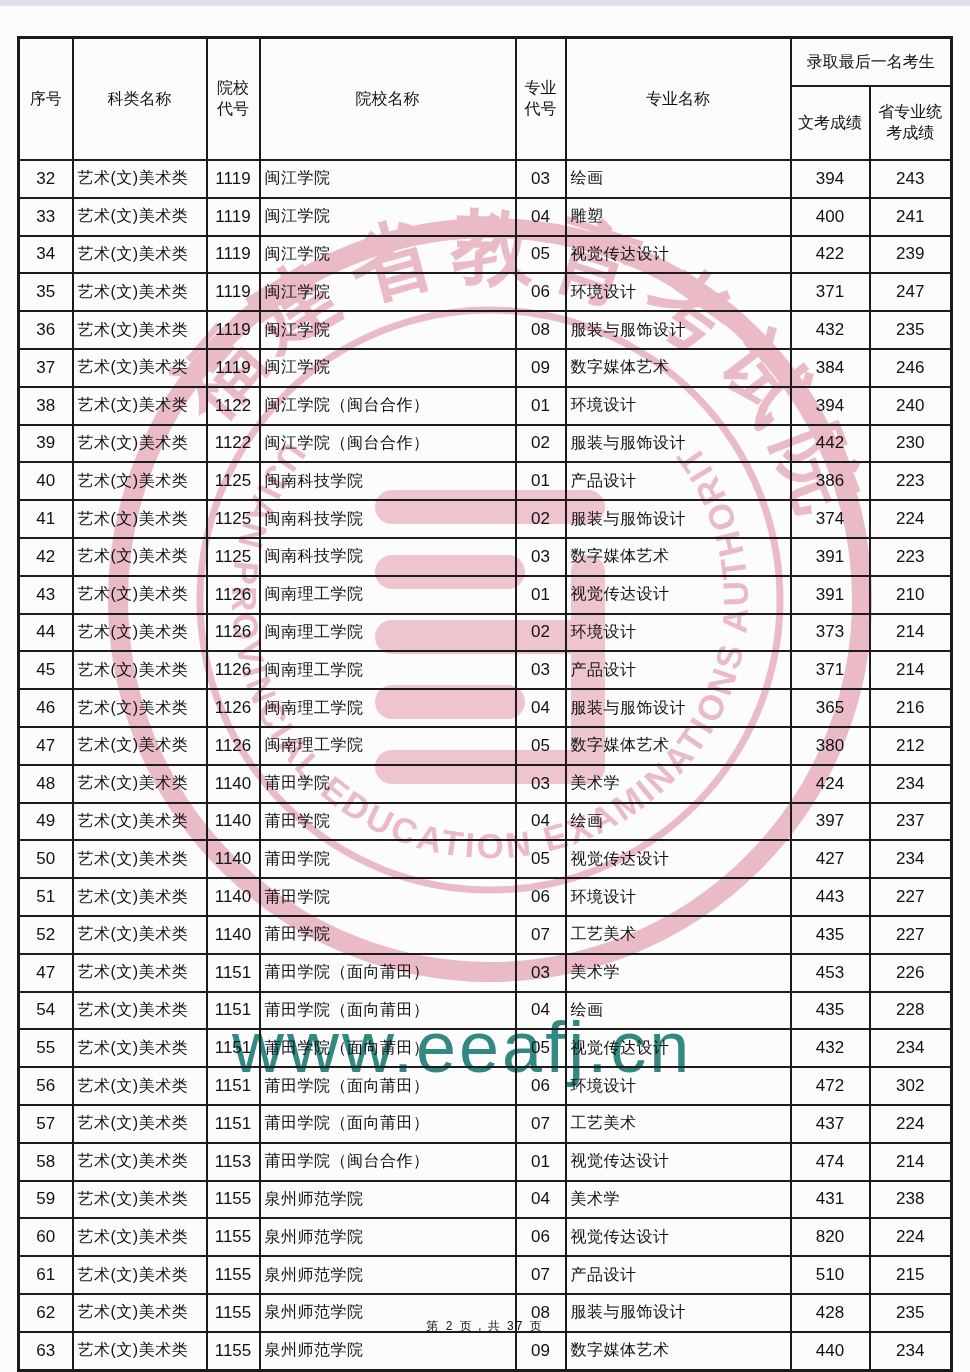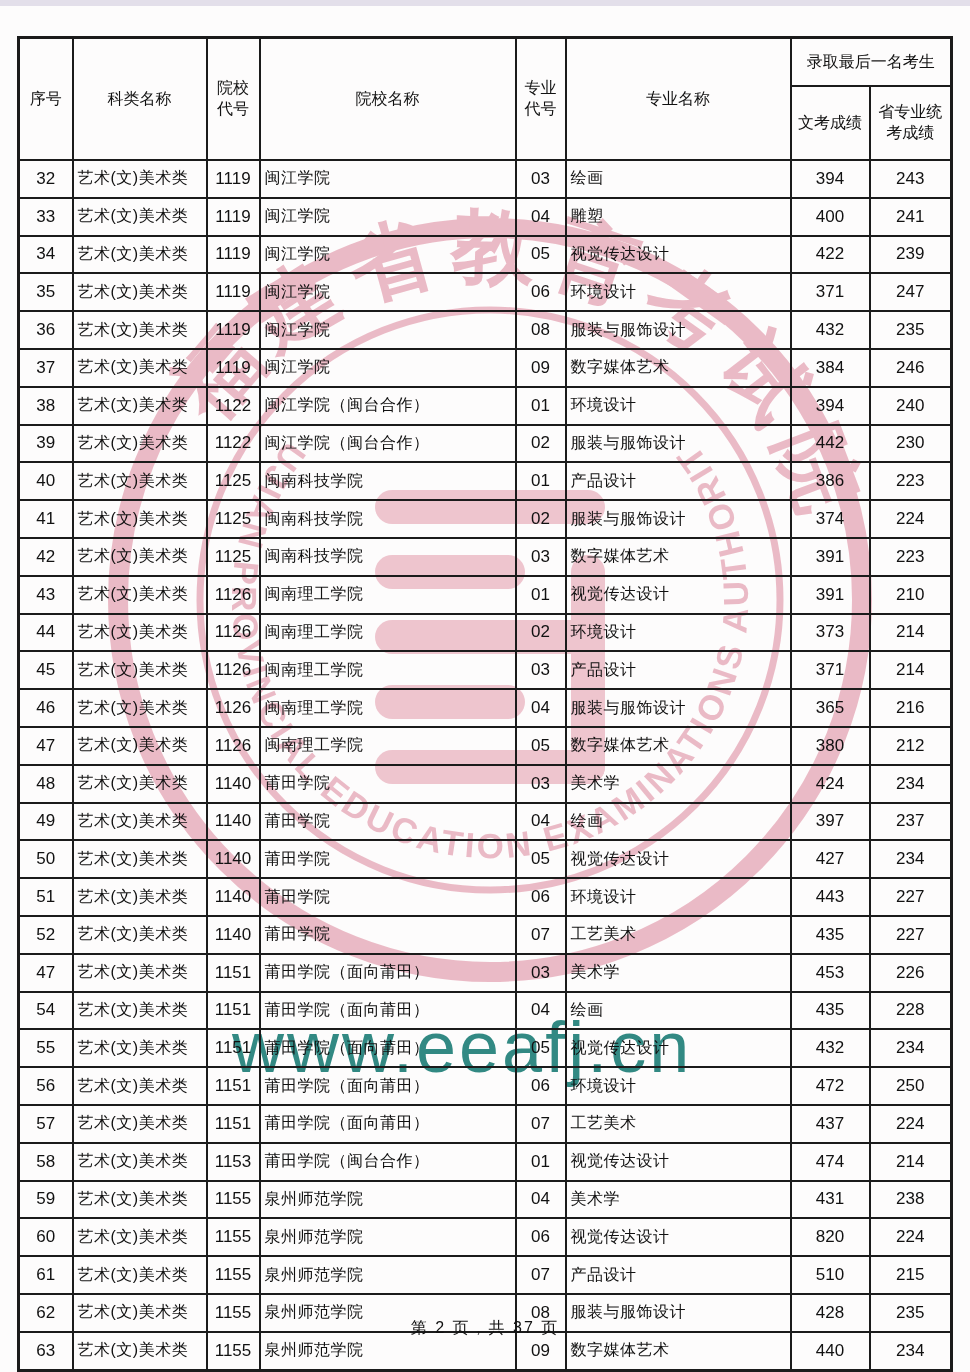--- a/index.html
+++ b/index.html
@@ -38,21 +38,21 @@
   .scores th{font-size:16px;text-align:center;vertical-align:middle;line-height:1.3;}
   .scores th.wrap{padding:0 5px;word-break:break-all;margin-left:32px;}
   .scores td{height:35.8px;font-size:17px;vertical-align:middle;}
   .scores td.c{text-align:center;}
   .scores td.l{text-align:left;padding-left:4px;font-size:16px;letter-spacing:.5px;}
   .scores td.num{font-size:17px;}
 
   
   .page-footer{
     position:absolute;top:1318px;left:0;width:100%;z-index:2;
-    text-align:center;font-size:16px;letter-spacing:2px;
+    text-align:center;font-size:12px;letter-spacing:2px;
   }
 </style>
 </head>
 <body>
 
 <div class="scan-strip"></div>
 
 <svg class="seal-svg" width="970" height="1372" viewBox="0 0 970 1372" aria-hidden="true">
   <g opacity="0.5">
     <circle class="seal-ring" cx="490" cy="600" r="372" stroke-width="20"></circle>
@@ -348,21 +348,21 @@
     <td class="c num">234</td>
   </tr>
       <tr>
     <td class="c num">56</td>
     <td class="l">艺术(文)美术类</td>
     <td class="c num">1151</td>
     <td class="l">莆田学院（面向莆田）</td>
     <td class="c num">06</td>
     <td class="l">环境设计</td>
     <td class="c num">472</td>
-    <td class="c num">250</td>
+    <td class="c num">302</td>
   </tr>
       <tr>
     <td class="c num">57</td>
     <td class="l">艺术(文)美术类</td>
     <td class="c num">1151</td>
     <td class="l">莆田学院（面向莆田）</td>
     <td class="c num">07</td>
     <td class="l">工艺美术</td>
     <td class="c num">437</td>
     <td class="c num">224</td>

